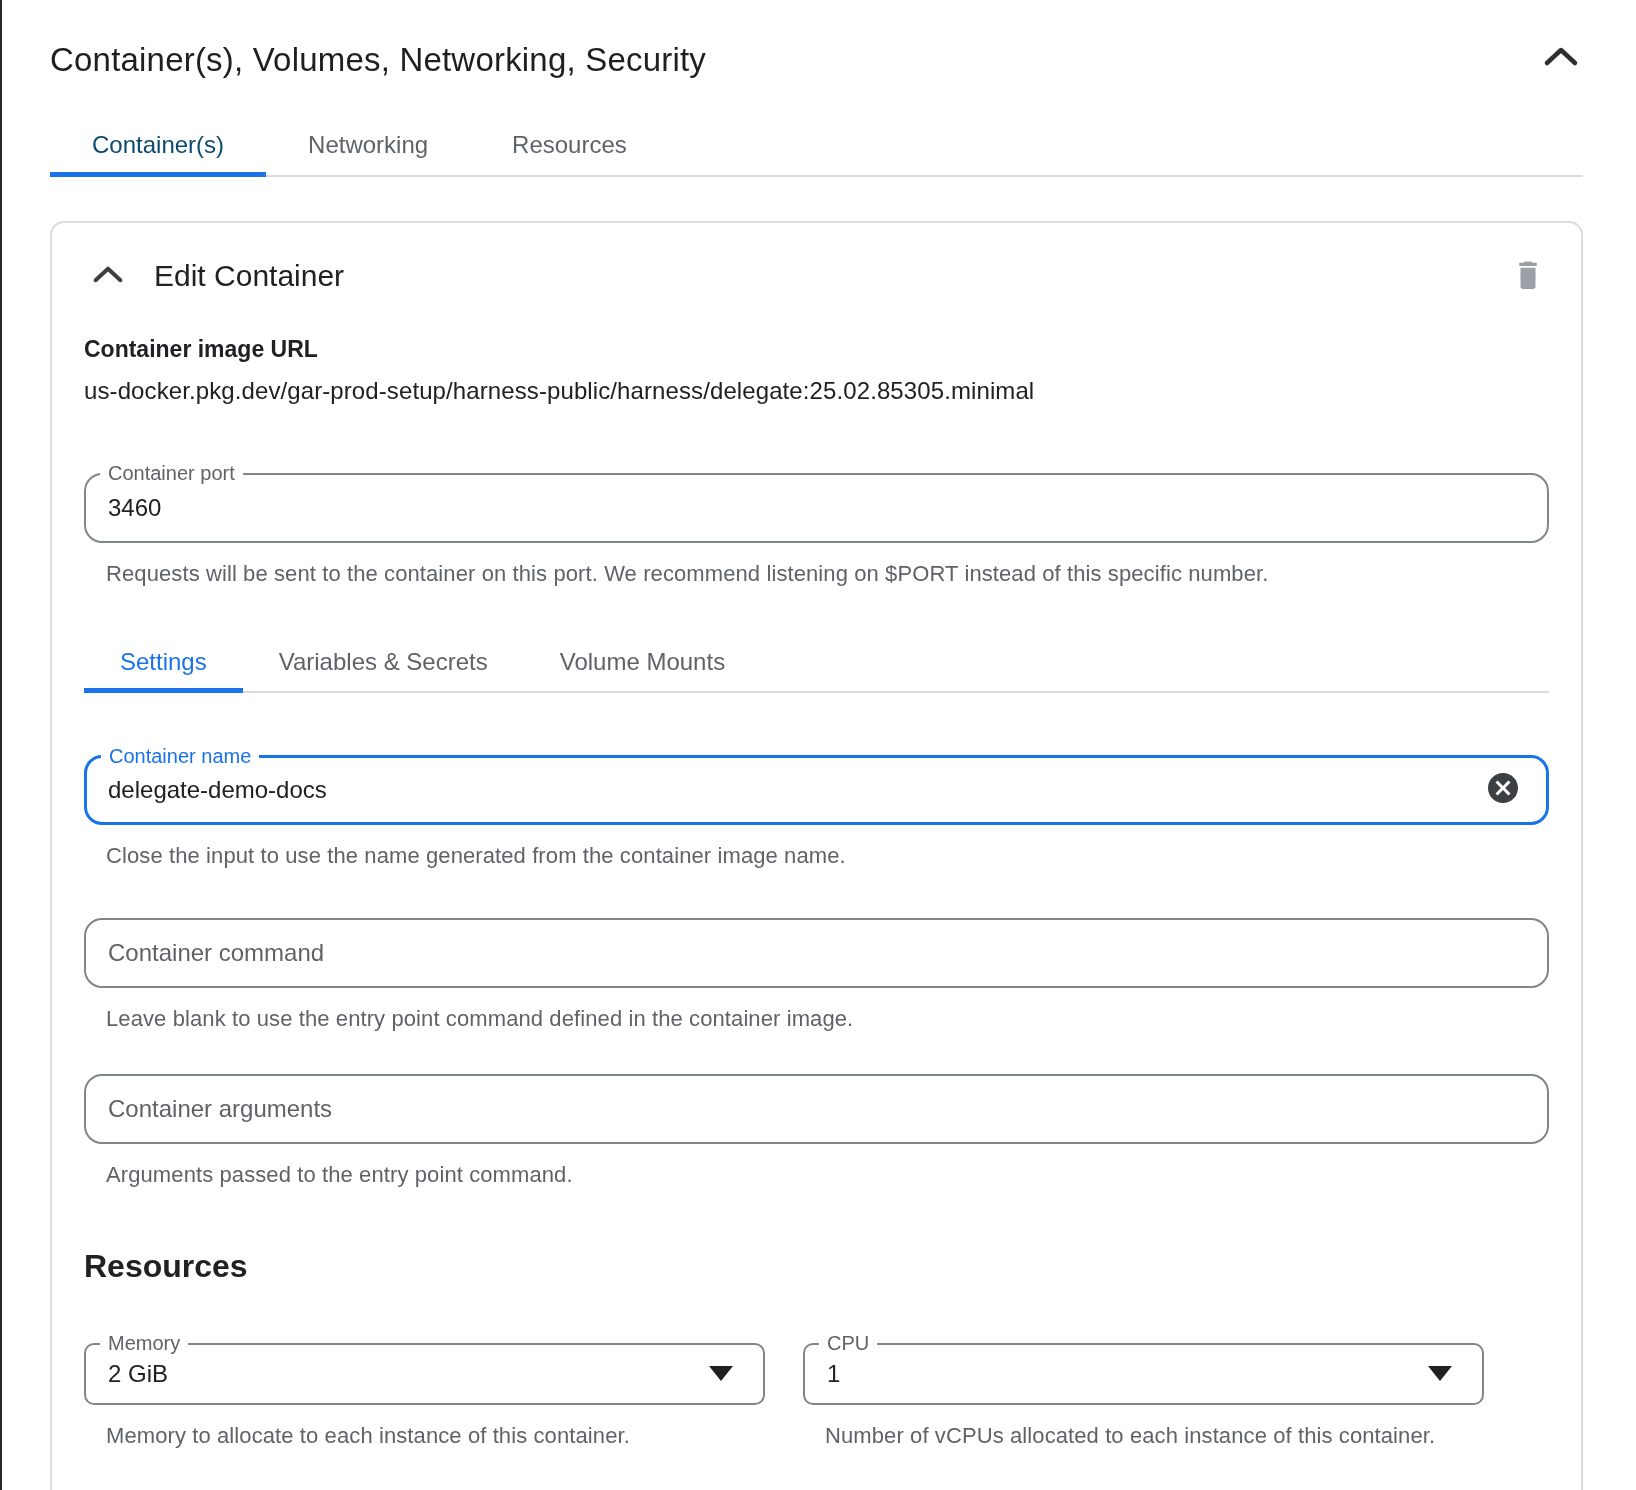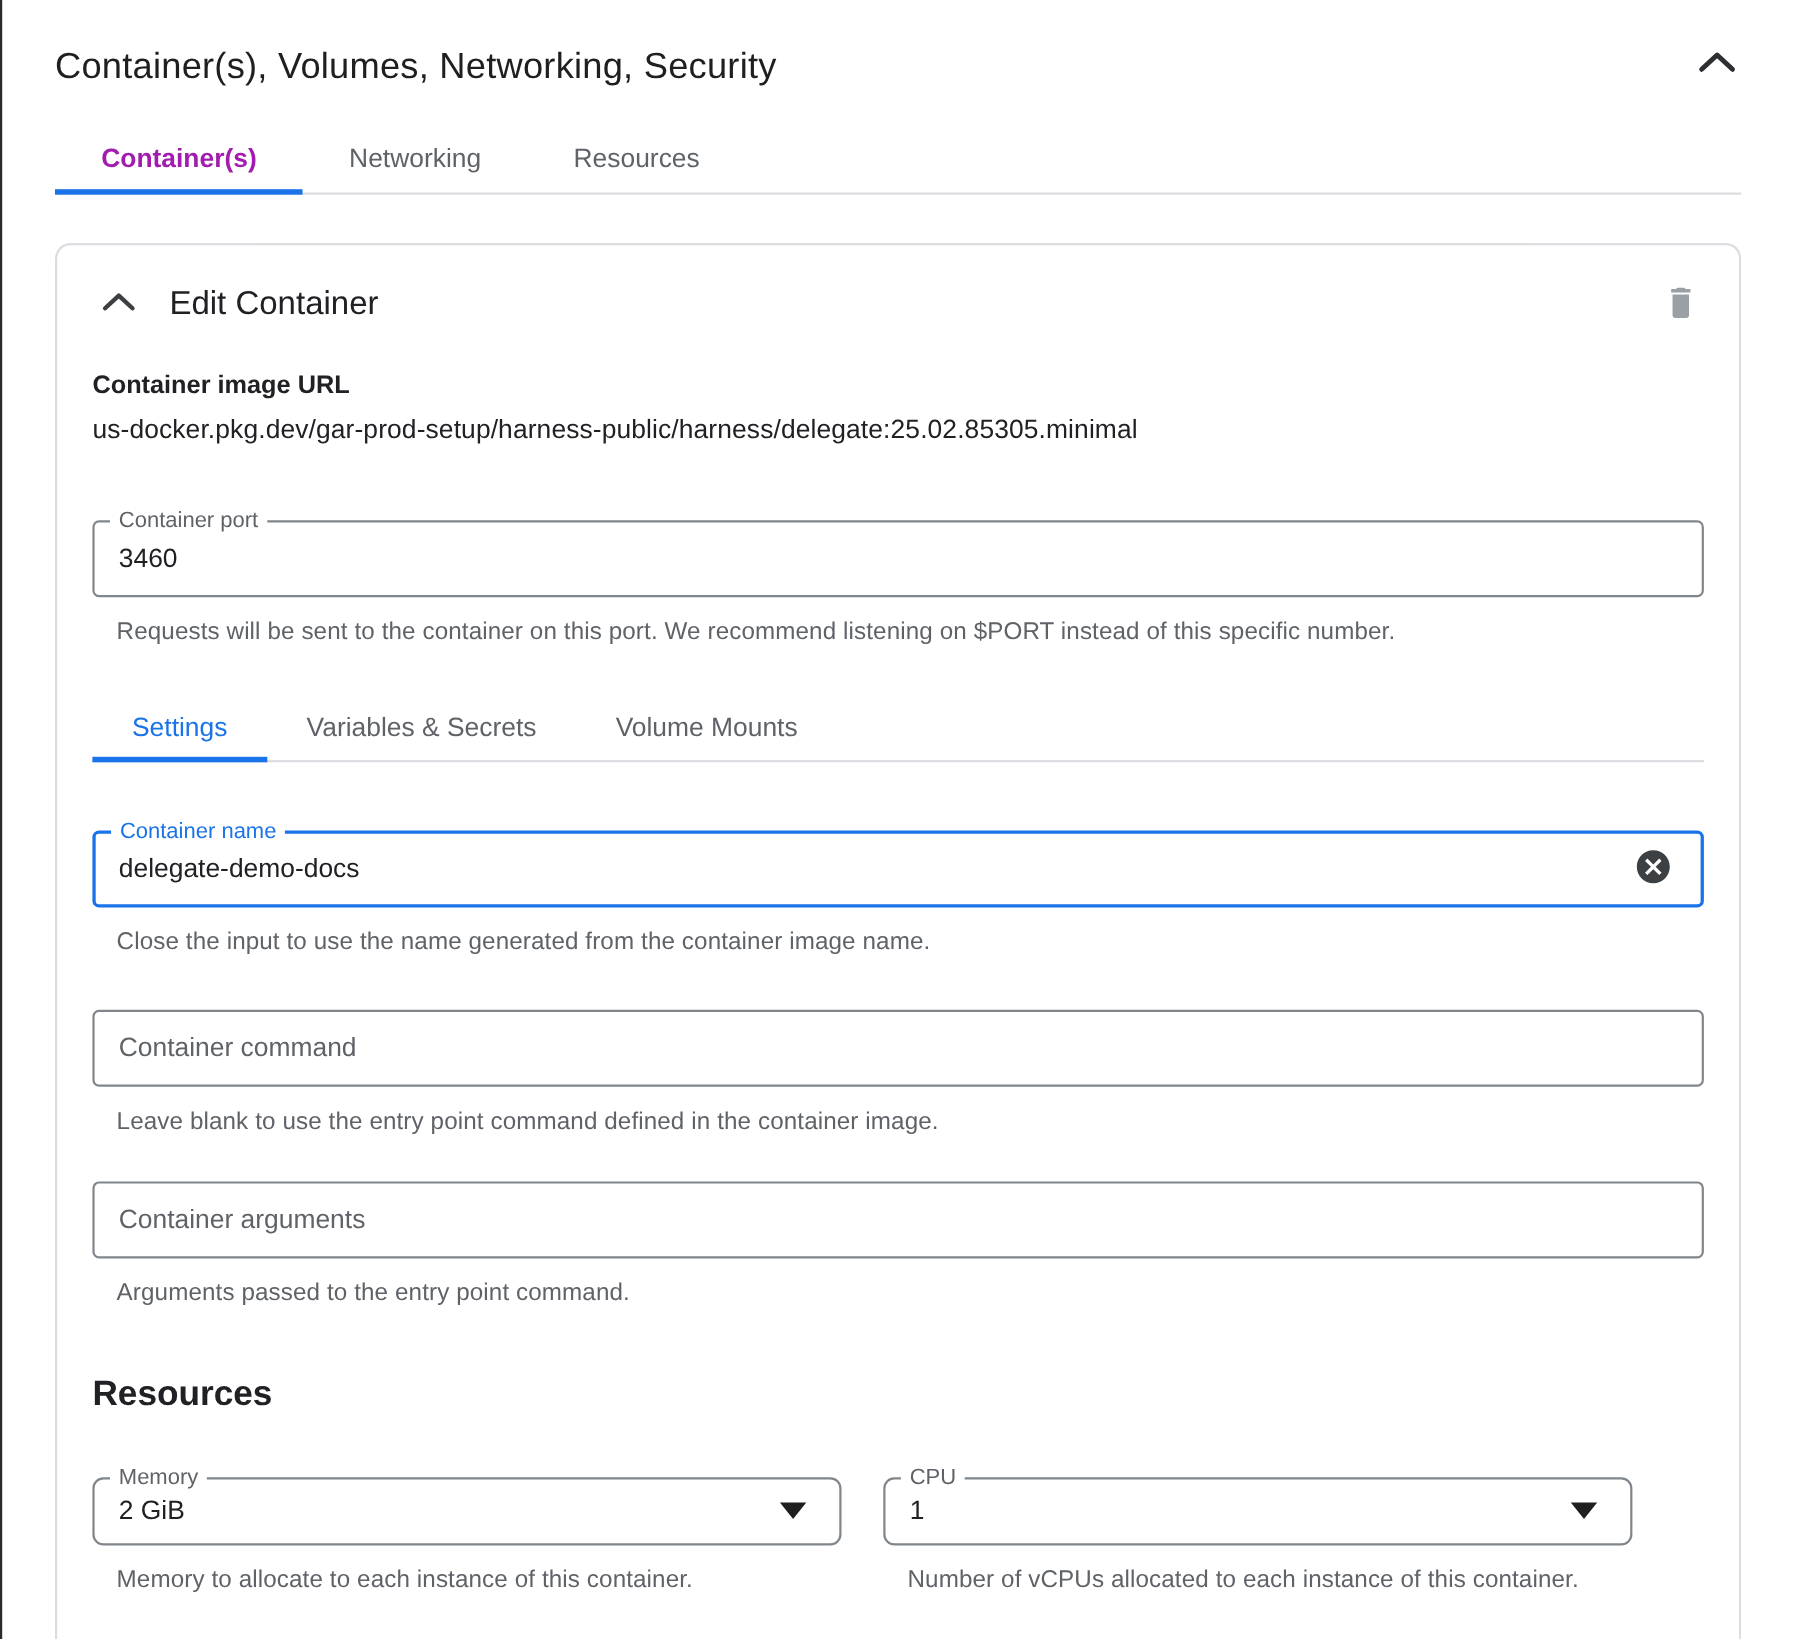--- a/index.html
+++ b/index.html
@@ -12,39 +12,39 @@
 
   
   .page-header { padding-top: 41px; display: flex; align-items: flex-start; justify-content: space-between; }
   .page-title { font-size: 33px; font-weight: 400; color: #1f1f1f; letter-spacing: 0.2px; }
   .icon-btn { background: none; border: none; cursor: pointer; display: flex; align-items: center; justify-content: center; padding: 4px; }
 
   
   .tabs { margin-top: 36px; display: flex; border-bottom: 2px solid #dadce0; height: 62px; }
   .tab { position: relative; font-size: 24px; font-weight: 500; color: #5f6368; padding: 0 42px;
          display: flex; align-items: center; cursor: pointer; }
-  .tab.active { color: #a21caf; font-weight: bold; }
+  .tab.active { color: #0c4a6e; }
   .tab.active::after { content: ""; position: absolute; left: 0; right: 0; bottom: -2px; height: 5px; background: #1a73e8; }
 
   
   .card { margin-top: 44px; border: 2px solid #dadce0; border-bottom: none; border-radius: 14px 14px 0 0;
           padding: 30px 32px 80px 32px; min-height: 1300px; background: #fff; }
 
   .card-header { display: flex; align-items: center; }
   .card-header .chev { margin-left: 4px; }
   .card-title { font-size: 30px; font-weight: 400; color: #202124; margin-left: 26px; }
   .delete-btn { margin-left: auto; margin-right: 2px; }
 
   
   .static-field { margin-top: 38px; }
   .static-label { font-size: 23px; font-weight: 700; color: #202124; }
   .static-value { font-size: 24px; color: #202124; margin-top: 14px; letter-spacing: 0.1px; }
 
   
-  .ofield { position: relative; height: 70px; border: 2px solid #80868b; border-radius: 6px;
+  .ofield { position: relative; height: 70px; border: 2px solid #80868b; border-radius: 18px;
             display: flex; align-items: center; padding: 0 22px; background: #fff; width: 100%; }
   .ofield .notch { position: absolute; top: -14px; left: 14px; background: #fff; padding: 0 8px;
                    font-size: 20px; color: #5f6368; line-height: 24px; white-space: nowrap; }
   .ofield input { flex: 1; border: none; outline: none; font-family: inherit; font-size: 24px;
                   color: #202124; background: transparent; min-width: 0; }
   .ofield input::placeholder { color: #5f6368; opacity: 1; }
   .ofield.focused { border: 3px solid #1a73e8; padding: 0 21px; }
   .ofield.focused .notch { color: #1a73e8; }
 
   .clear-btn { margin-left: 12px; flex: none; }

